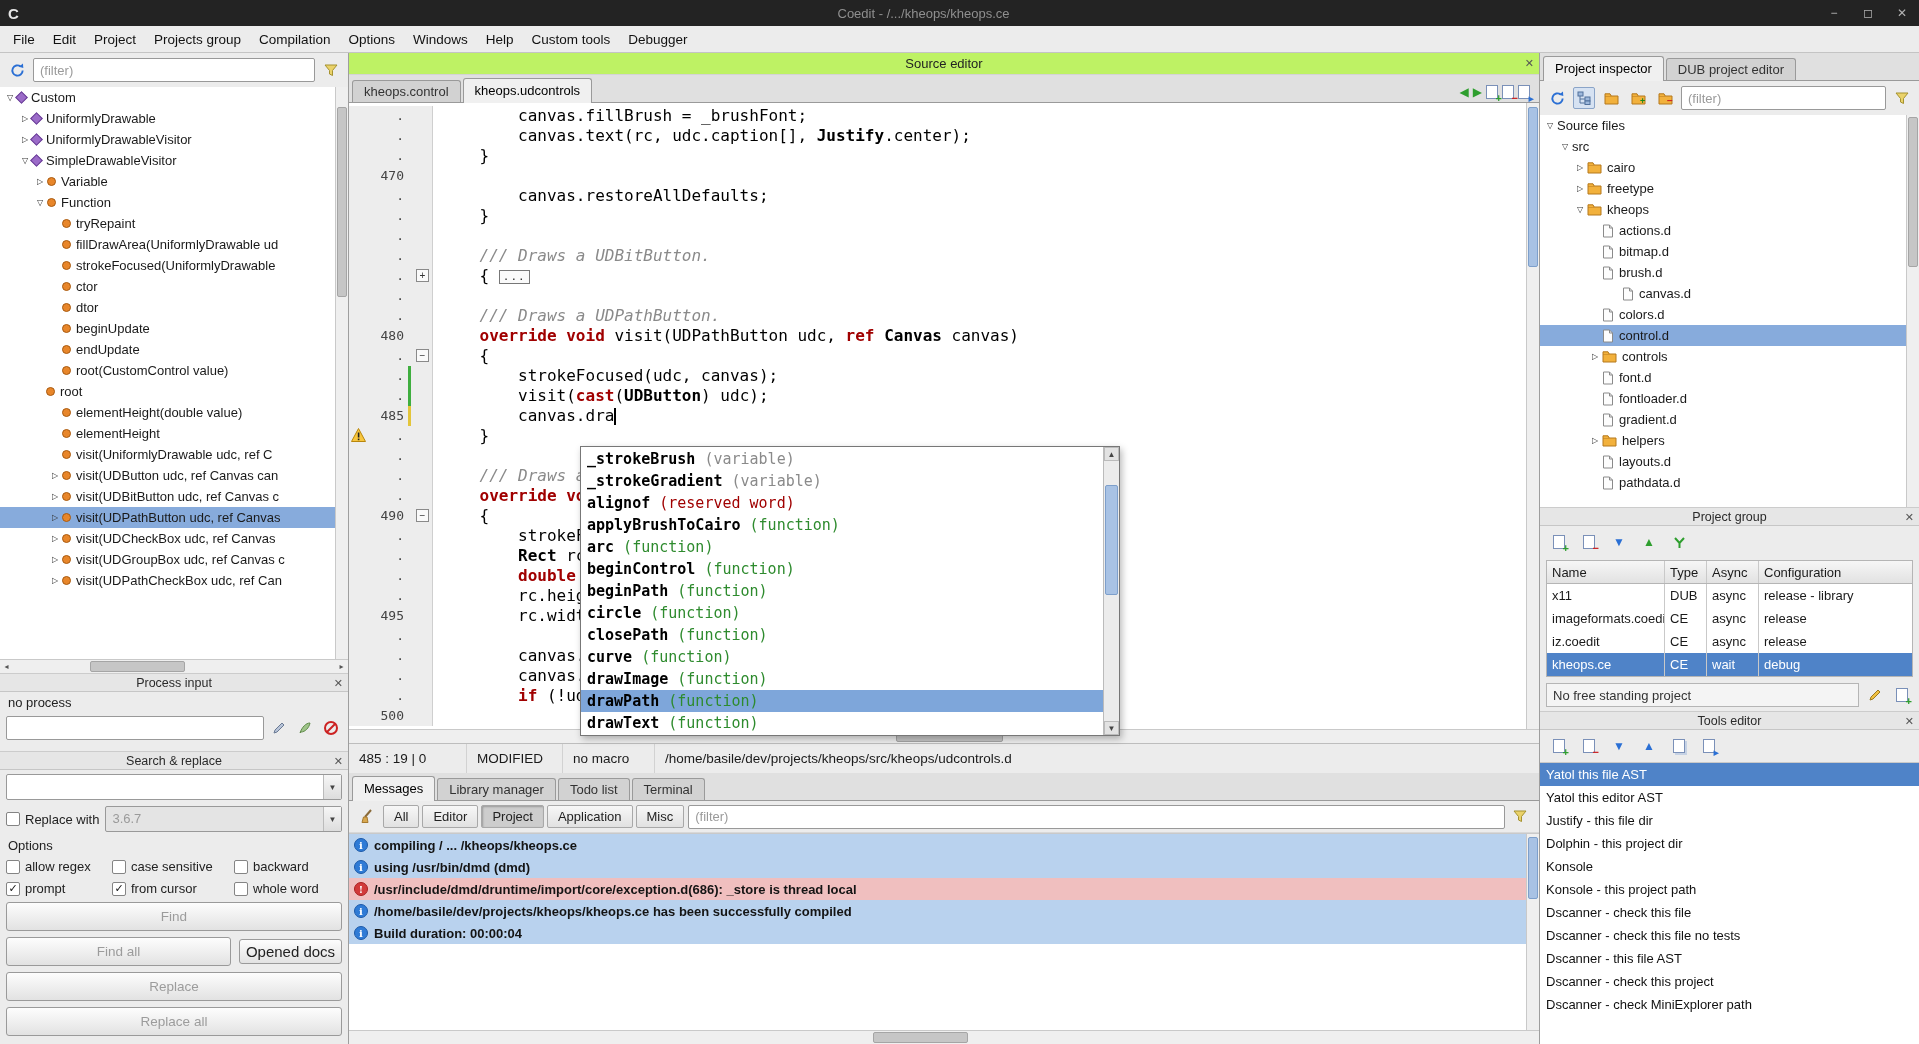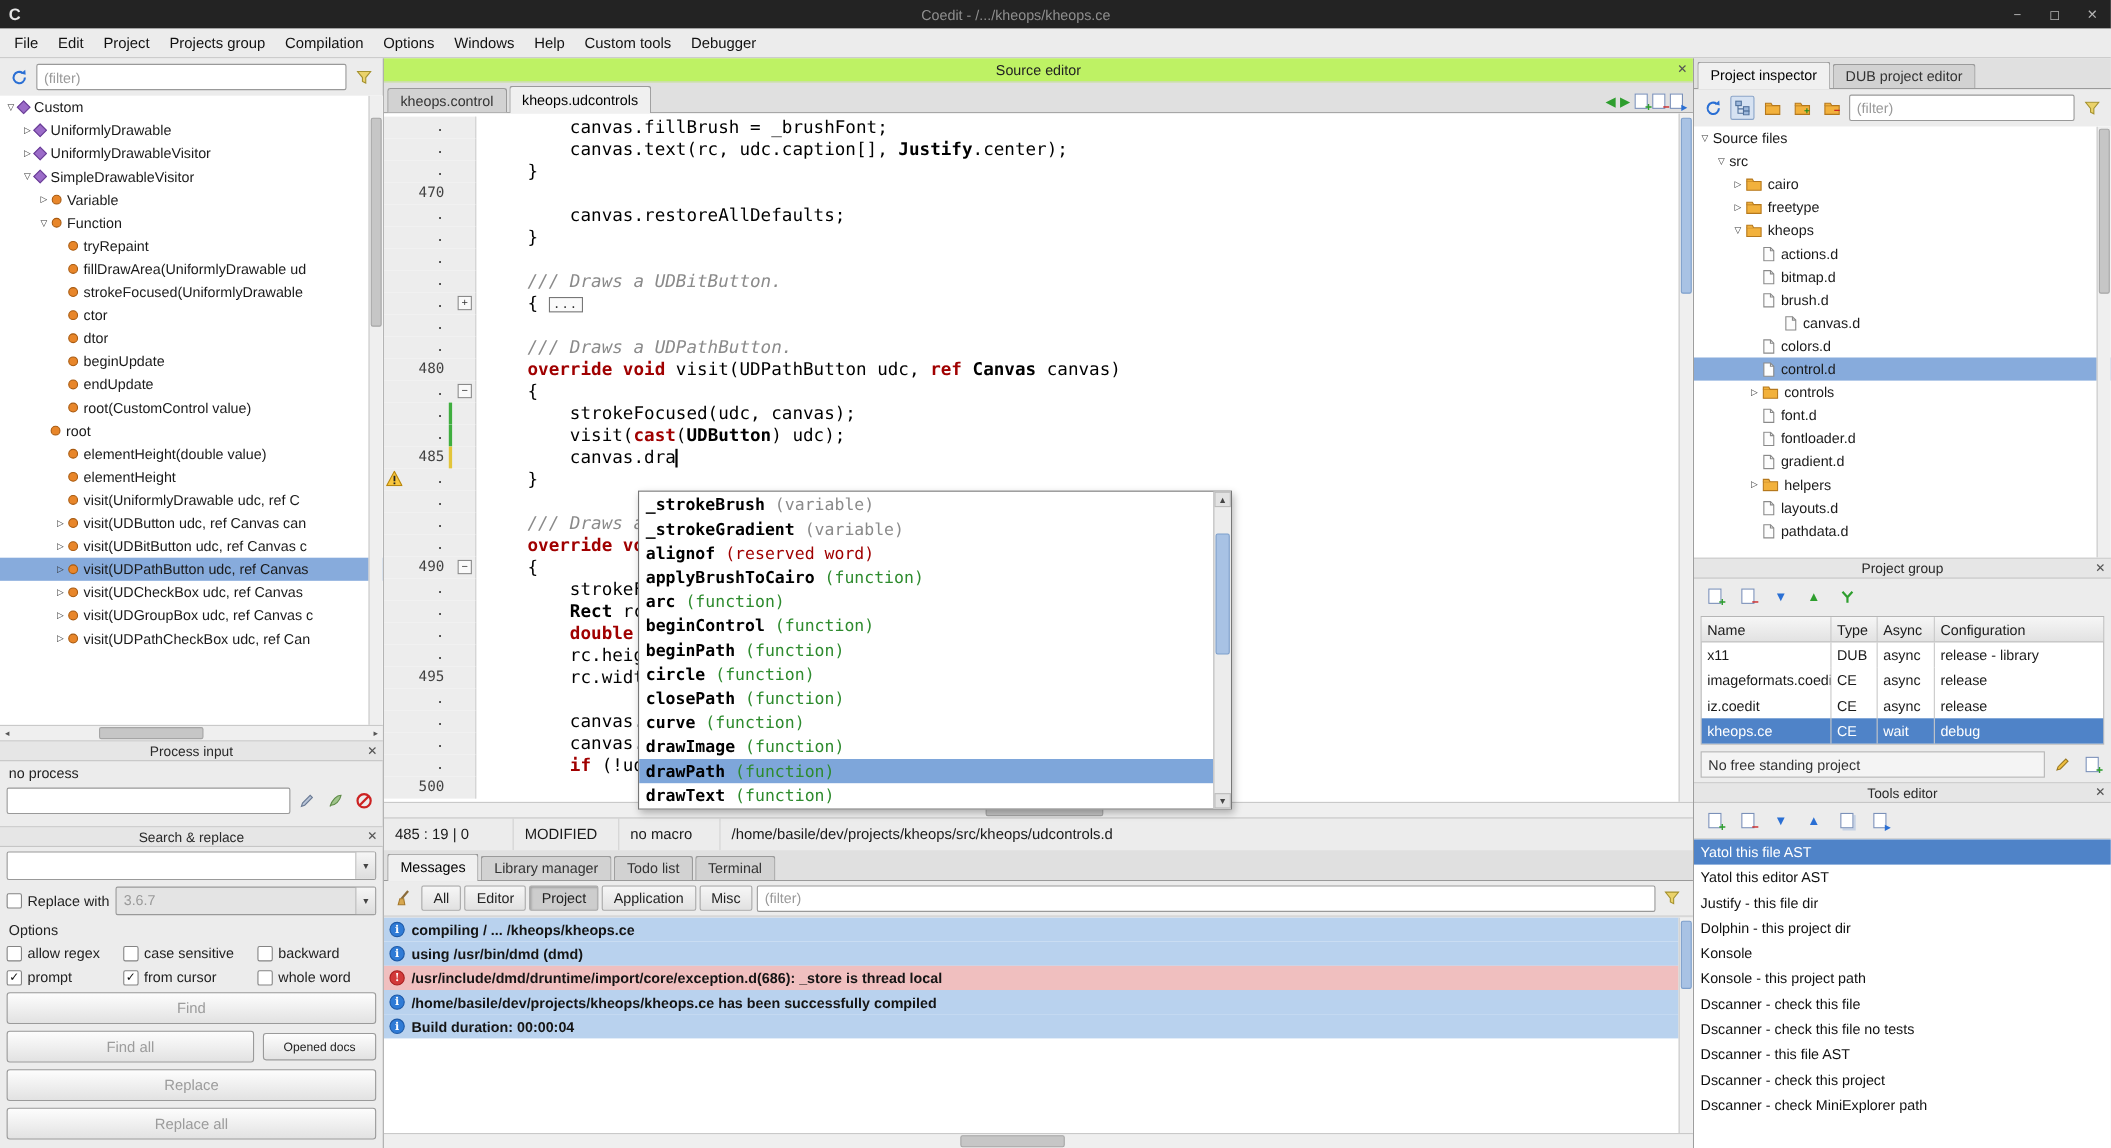--- a/index.html
+++ b/index.html
@@ -432,21 +432,21 @@
               <span>from cursor</span>
             </span>
             <span class="cb">
               <span class="box"></span>
               <span>whole word</span>
             </span>
           </div>
         <div class="btn disabled">Find</div>
         <div class="btn-row">
           <div class="btn disabled" style="flex:1">Find all</div>
-          <div class="btn" style="width:103px;height:25px;font-size:11px">Opened docs</div>
+          <div class="btn" style="width:103px;height:25px;font-size:15px">Opened docs</div>
         </div>
         <div class="btn disabled">Replace</div>
         <div class="btn disabled">Replace all</div>
       </div>
     </div>
 
     <div class="center-panel">
       <div class="src-header">
         <span>Source editor</span>
         <span class="sec-close" style="top:1px">✕</span>

